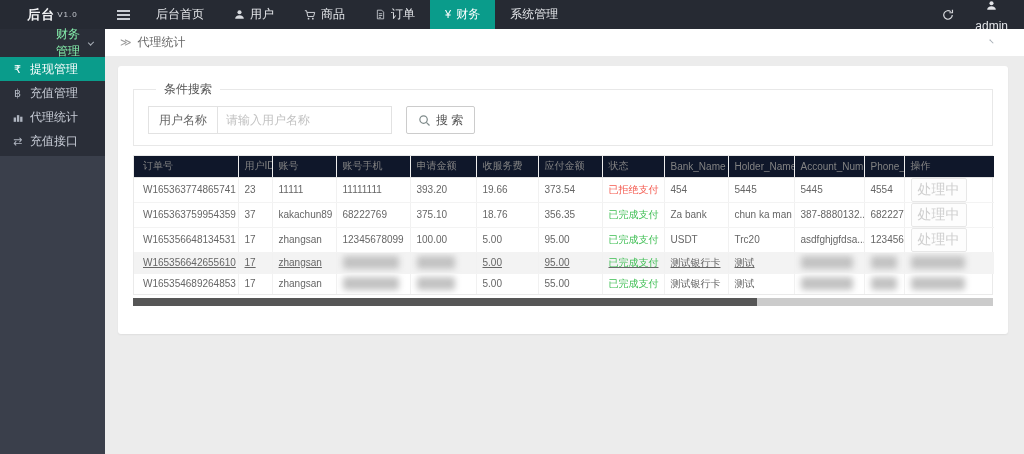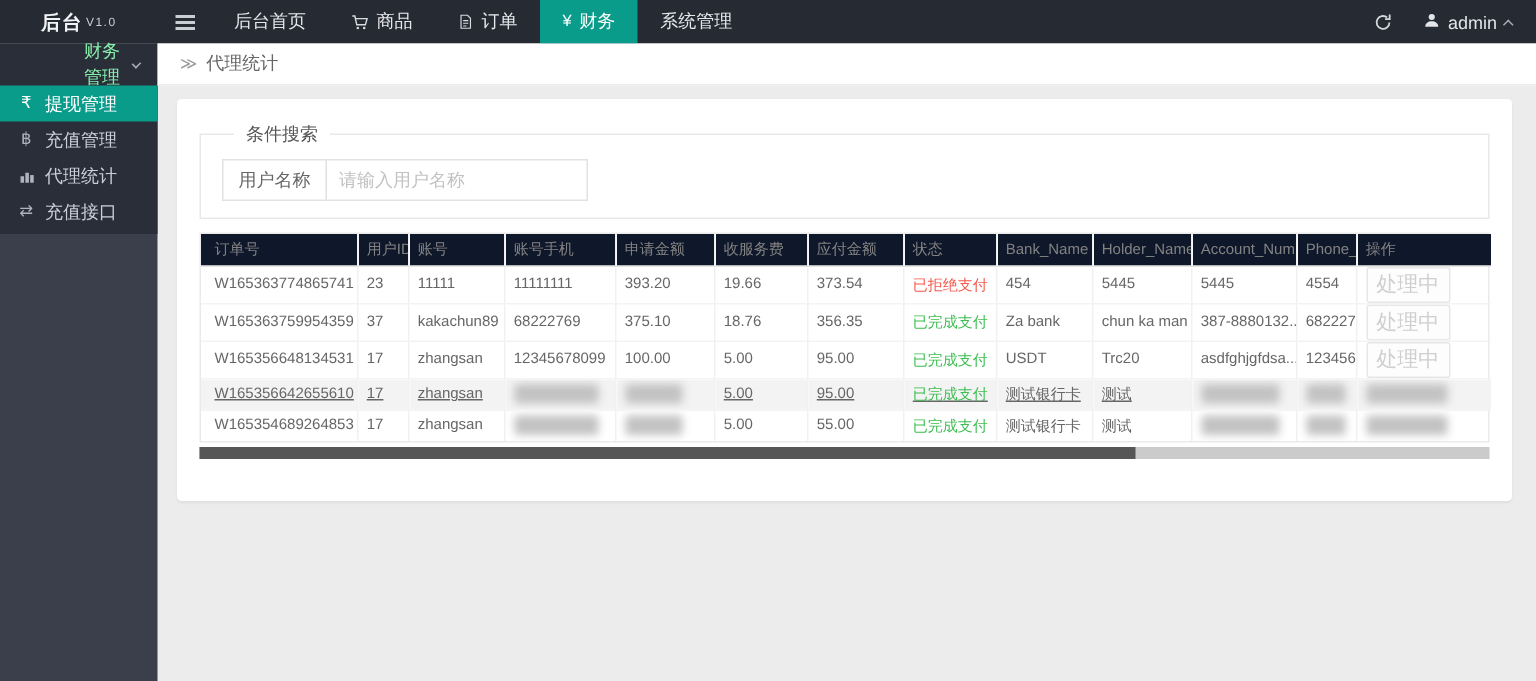--- a/index.html
+++ b/index.html
@@ -16,21 +16,21 @@
     gap:2px; cursor:pointer; }
   .burger i { display:block; width:13px; height:2px; background:#C9CDD4; }
   .nav { display:flex; }
   .nav-item { display:flex; align-items:center; gap:5px; padding:0 15px; font-size:12px;
     color:#E6E8EC; cursor:pointer; }
   .nav-item .ni { display:inline-flex; align-items:center; color:#D8DBE0; font-size:11px; line-height:1; }
   .nav-item.active { background:#0A9C8B; color:#fff; }
   .nav-item.active .ni { color:#fff; }
   .tb-right { margin-left:auto; display:flex; align-items:stretch; }
   .refresh { width:38px; display:flex; align-items:center; justify-content:center; color:#D5D7DB; cursor:pointer; }
-  .adminbox { display:flex; align-items:center; gap:5px; padding:0 16px 0 8px; font-size:12px; color:#E3E5E9; cursor:pointer; }
+  .adminbox { display:flex; align-items:center; gap:5px; padding:0 16px 0 8px; font-size:12px; color:#E3E5E9; cursor:pointer;flex-direction:column; }
   .chev { display:inline-block; width:5px; height:5px; border-right:1px solid #A7ADB6; border-bottom:1px solid #A7ADB6; }
   .chev.up { transform:rotate(-135deg); margin-top:3px; }
   .chev.down { transform:rotate(45deg); margin-top:-2px; }
 
   
   .frame { flex:1; display:flex; min-height:0; }
   .sidebar { width:105px; flex:none; background:#3A3F4B; }
   .menu { background:#2A2E38; padding-bottom:3px; }
   .menu-head { height:28px; display:flex; align-items:center; padding:0 12px; font-size:12px; color:#86efac; cursor:pointer;margin-left:44px; }
   .menu-head .chev { margin-left:auto; }
@@ -96,20 +96,29 @@
         <i></i>
         <i></i>
         <i></i>
       </div>
     <div class="nav">
         <div class="nav-item">
           <span>后台首页</span>
         </div>
         <div class="nav-item">
           <span class="ni">
+            <svg width="11" height="11" viewBox="0 0 14 14" fill="currentColor">
+              <circle cx="7" cy="4.2" r="2.6"></circle>
+              <path d="M1.5 12.5c0-3 2.5-4.6 5.5-4.6s5.5 1.6 5.5 4.6z"></path>
+            </svg>
+          </span>
+          <span>用户</span>
+        </div>
+        <div class="nav-item">
+          <span class="ni">
             <svg width="12" height="12" viewBox="0 0 14 14">
               <path d="M1 2h2l1.5 6.8h6.7l1.3-4.8H3.6" fill="none" stroke="currentColor" stroke-width="1.1"></path>
               <circle cx="5.3" cy="11.3" r="1" fill="currentColor"></circle>
               <circle cx="10.3" cy="11.3" r="1" fill="currentColor"></circle>
             </svg>
           </span>
           <span>商品</span>
         </div>
         <div class="nav-item">
           <span class="ni">
@@ -197,20 +206,29 @@
       </div>
 
       <div class="content">
         <div class="card">
 
           <fieldset class="cond">
             <legend>条件搜索</legend>
             <div class="search-row">
               <span class="field-label">用户名称</span>
               <input class="field-input" type="text" placeholder="请输入用户名称" style="">
+              <button class="btn-search">
+                <span class="si">
+                  <svg width="13" height="13" viewBox="0 0 14 14">
+                      <circle cx="6" cy="6" r="4" fill="none" stroke="currentColor" stroke-width="1.3"></circle>
+                      <path d="M9 9l3.4 3.4" stroke="currentColor" stroke-width="1.3"></path>
+                    </svg>
+                </span>
+                <span>搜 索</span>
+              </button>
             </div>
           </fieldset>
 
           <div class="table-wrap">
             <table>
               <colgroup id="cols">
                   <col style="width: 104px;">
                   <col style="width: 34px;">
                   <col style="width: 64px;">
                   <col style="width: 74px;">

